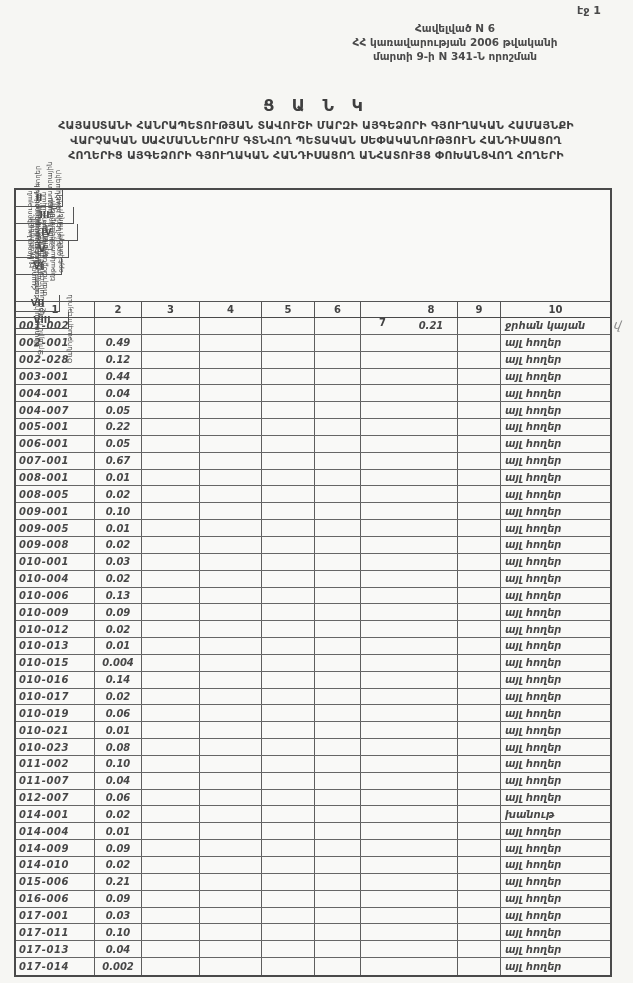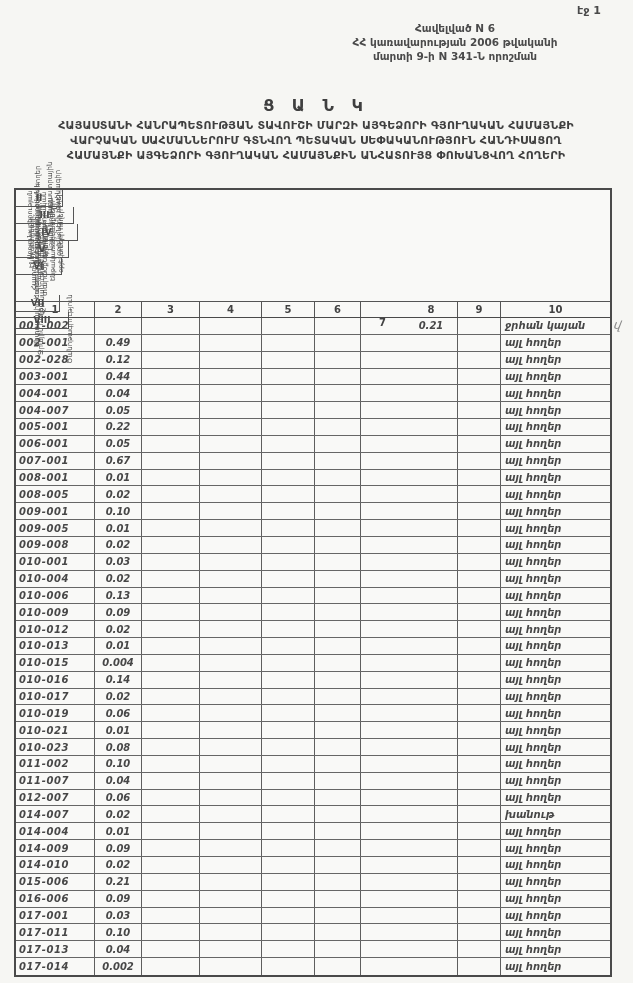--- a/index.html
+++ b/index.html
@@ -92,21 +92,21 @@
   <div class="appendix">
     <div>Հավելված N 6</div>
     <div>ՀՀ կառավարության 2006 թվականի</div>
     <div>մարտի 9-ի N 341-Ն որոշման</div>
   </div>
 
   <div class="title-block">
     <div class="title-heading">Ց Ա Ն Կ</div>
     <div class="title-line">ՀԱՅԱՍՏԱՆԻ ՀԱՆՐԱՊԵՏՈՒԹՅԱՆ ՏԱՎՈՒՇԻ ՄԱՐԶԻ ԱՅԳԵՁՈՐԻ ԳՅՈՒՂԱԿԱՆ ՀԱՄԱՅՆՔԻ</div>
     <div class="title-line">ՎԱՐՉԱԿԱՆ ՍԱՀՄԱՆՆԵՐՈՒՄ ԳՏՆՎՈՂ ՊԵՏԱԿԱՆ ՍԵՓԱԿԱՆՈՒԹՅՈՒՆ ՀԱՆԴԻՍԱՑՈՂ</div>
-    <div class="title-line">ՀԱՄԱՅՆՔԻ ԱՅԳԵՁՈՐԻ ԳՅՈՒՂԱԿԱՆ ՀԱՄԱՅՆՔԻՆ ԱՆՀԱՏՈՒՅՑ ՓՈԽԱՆՑՎՈՂ ՀՈՂԵՐԻ</div>
+    <div class="title-line">ՀՈՂԵՐԻՑ ԱՅԳԵՁՈՐԻ ԳՅՈՒՂԱԿԱՆ ՀԱՆԴԻՍԱՑՈՂ ԱՆՀԱՏՈՒՅՑ ՓՈԽԱՆՑՎՈՂ ՀՈՂԵՐԻ</div>
   </div>
 
   <div class="doc-table">
     <div class="hrow" id="headerRow">
         <div class="hcell c1">
           <div class="vtext big" style="width: 64px;">Կադաստրային ծածկագիր</div>
         </div>
         <div class="hcol c2">
           <div class="roman">II</div>
           <div class="vcell">
@@ -508,21 +508,21 @@
           <div class="dcell val c3"></div>
           <div class="dcell val c4"></div>
           <div class="dcell val c5"></div>
           <div class="dcell val c6"></div>
           <div class="dcell val c7"></div>
           <div class="dcell val c8"></div>
           <div class="dcell val c9"></div>
           <div class="dcell note c10">այլ հողեր</div>
         </div>
         <div class="drow">
-          <div class="dcell code c1">014-007</div>
+          <div class="dcell code c1">014-001</div>
           <div class="dcell val c2">0.02</div>
           <div class="dcell val c3"></div>
           <div class="dcell val c4"></div>
           <div class="dcell val c5"></div>
           <div class="dcell val c6"></div>
           <div class="dcell val c7"></div>
           <div class="dcell val c8"></div>
           <div class="dcell val c9"></div>
           <div class="dcell note c10">խանութ</div>
         </div>

